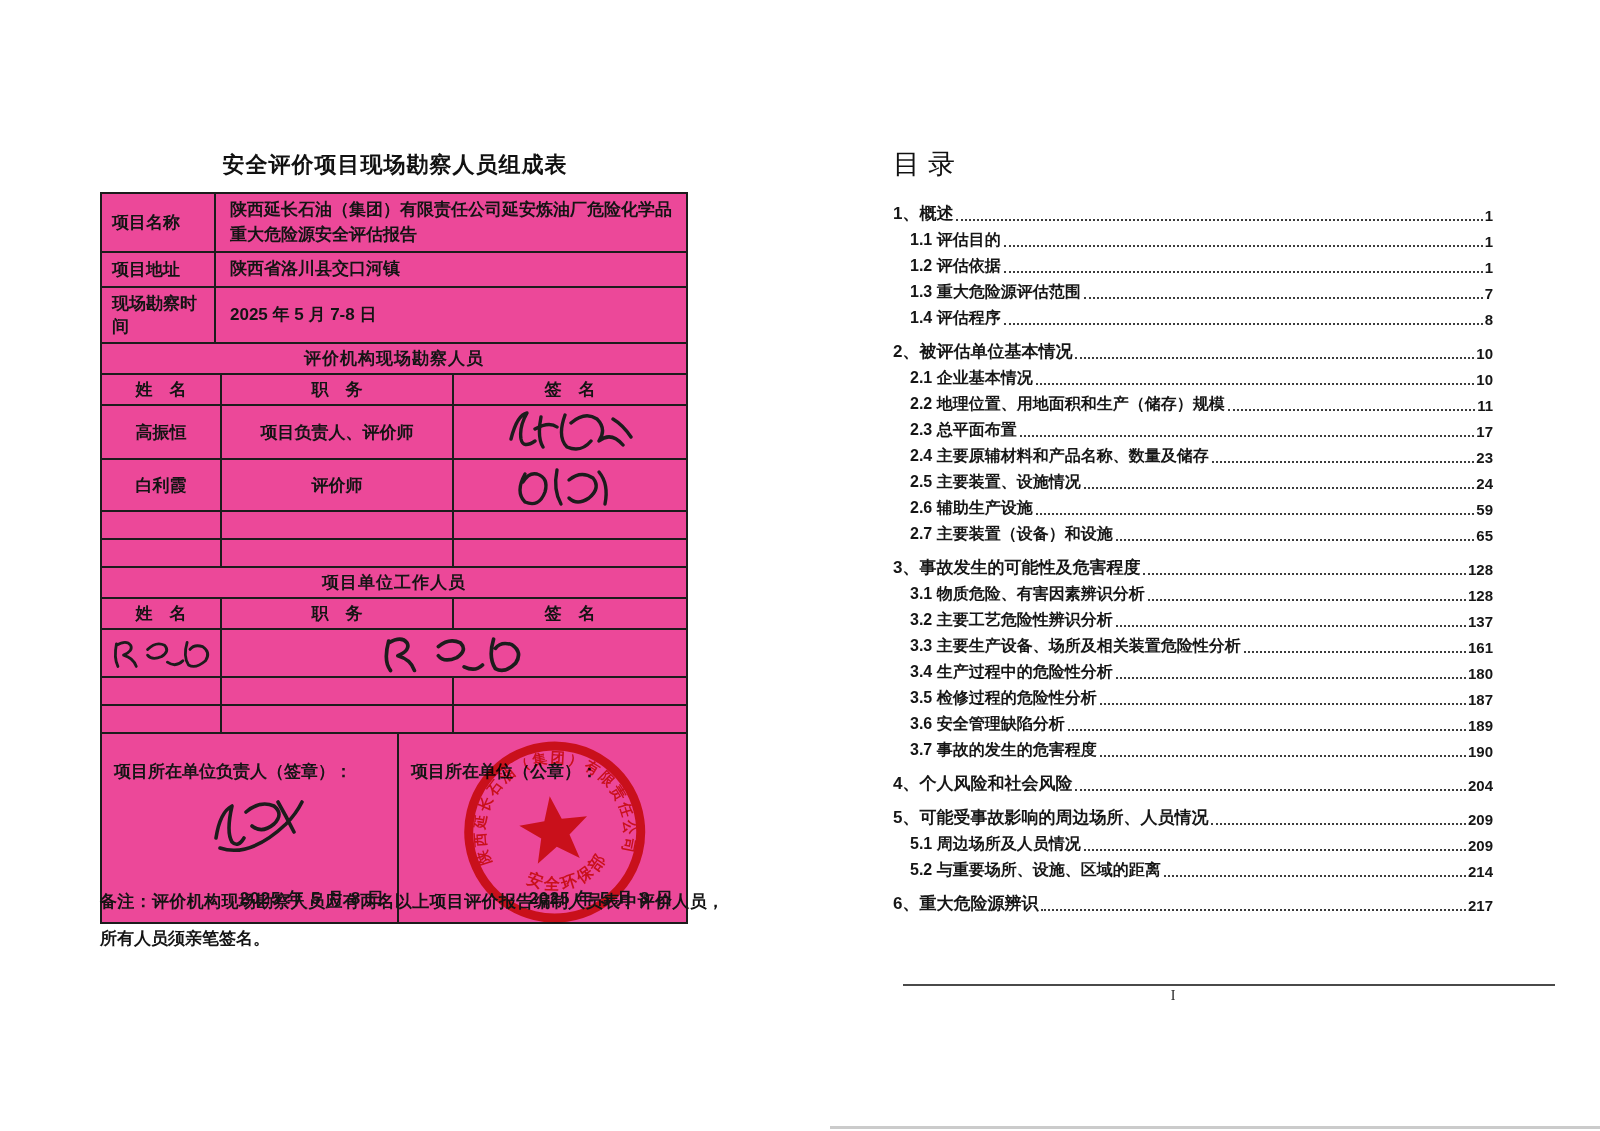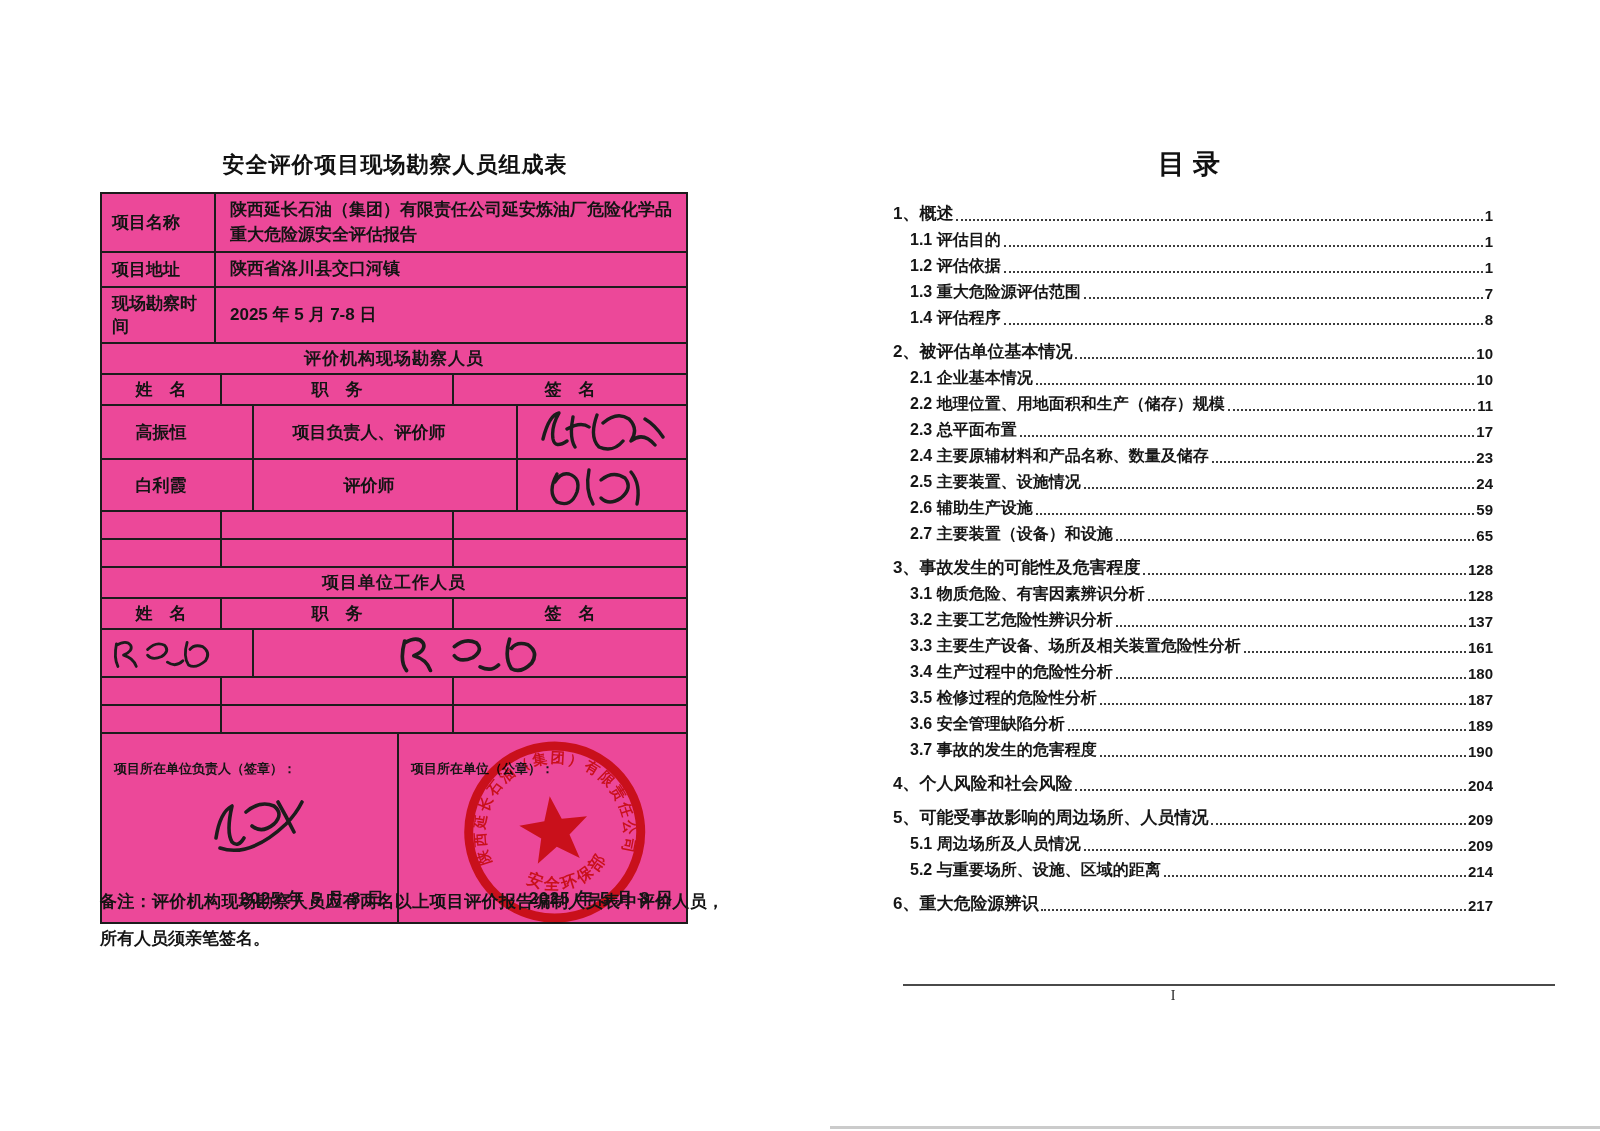--- a/index.html
+++ b/index.html
@@ -27,44 +27,44 @@
   .lbl{width:112px;padding:4px 4px 4px 10px;flex:none;}
   .val{flex:1;border-left:2px solid #1c1c1c;padding:4px 10px 4px 14px;line-height:1.45;}
   .r-info1{min-height:52px;}
   .r-info{min-height:35px;}
   .merged{min-height:31px;justify-content:center;align-items:center;display:flex;
           font-weight:700;font-size:17px;letter-spacing:1px;}
   .c1{width:118px;flex:none;justify-content:center;}
   .c2{width:232px;flex:none;border-left:2px solid #1c1c1c;justify-content:center;}
   .c3{flex:1;border-left:2px solid #1c1c1c;justify-content:center;position:relative;}
   .r-head{min-height:31px;}
-  .r-person{min-height:35px;gap:32px;}
+  .r-person{min-height:35px;}
   .r-empty{min-height:28px;}
   .sig-svg{display:block;}
   .sig-overflow{position:relative;top:-3px;}
 
   
   .r-bottom{min-height:190px;}
   .b-left{width:295px;flex:none;position:relative;box-sizing:border-box;}
   .b-right{flex:1;border-left:2px solid #1c1c1c;position:relative;box-sizing:border-box;}
-  .b-label{position:absolute;left:12px;top:26px;font-weight:700;font-size:13px;white-space:nowrap;}
+  .b-label{position:absolute;left:12px;top:26px;font-weight:700;font-size:17px;white-space:nowrap;}
   .b-date{position:absolute;right:12px;bottom:12px;font-weight:700;font-size:17px;letter-spacing:1px;}
   .boss-sig{position:absolute;left:88px;top:58px;}
   .stamp-wrap{position:absolute;left:52px;top:-6px;mix-blend-mode:multiply;transform:rotate(-8deg);}
 
   .note{
     position:absolute;left:100px;top:884px;width:624px;
     font-weight:700;font-size:17px;line-height:2.15;color:#141414;text-align:justify;
   }
 
   
   .page-right{position:absolute;left:800px;top:0;width:800px;height:1131px;}
   .toc-title{
-    position:absolute;left:93px;top:146px;width:600px;text-align:center;
-    font-size:27px;font-weight:700;letter-spacing:8px;color:#111;
+    position:absolute;left:93px;top:146px;width:600px;text-align:left;
+    font-size:27px;font-weight:400;letter-spacing:8px;color:#111;
   }
   .toc-list{position:absolute;left:93px;top:198px;width:600px;}
   .toc-row{display:flex;align-items:flex-end;color:#161616;}
   .toc-row.lvl1{height:27px;margin-top:7px;font-size:17px;text-align:right;}
   .toc-row.lvl2{height:26px;margin-left:17px;font-size:16px;}
   .toc-list .toc-row:first-child{margin-top:0;}
   .toc-label{white-space:nowrap;font-weight:700;}
   .toc-dots{flex:1;border-bottom:2px dotted #3c3c3c;margin:0 2px 4px 3px;min-width:10px;}
   .toc-page{font-weight:700;font-size:15px;margin-bottom:1px;}
   .toc-footer-line{position:absolute;left:103px;top:984px;width:652px;border-top:2px solid #4a4a4a;}

